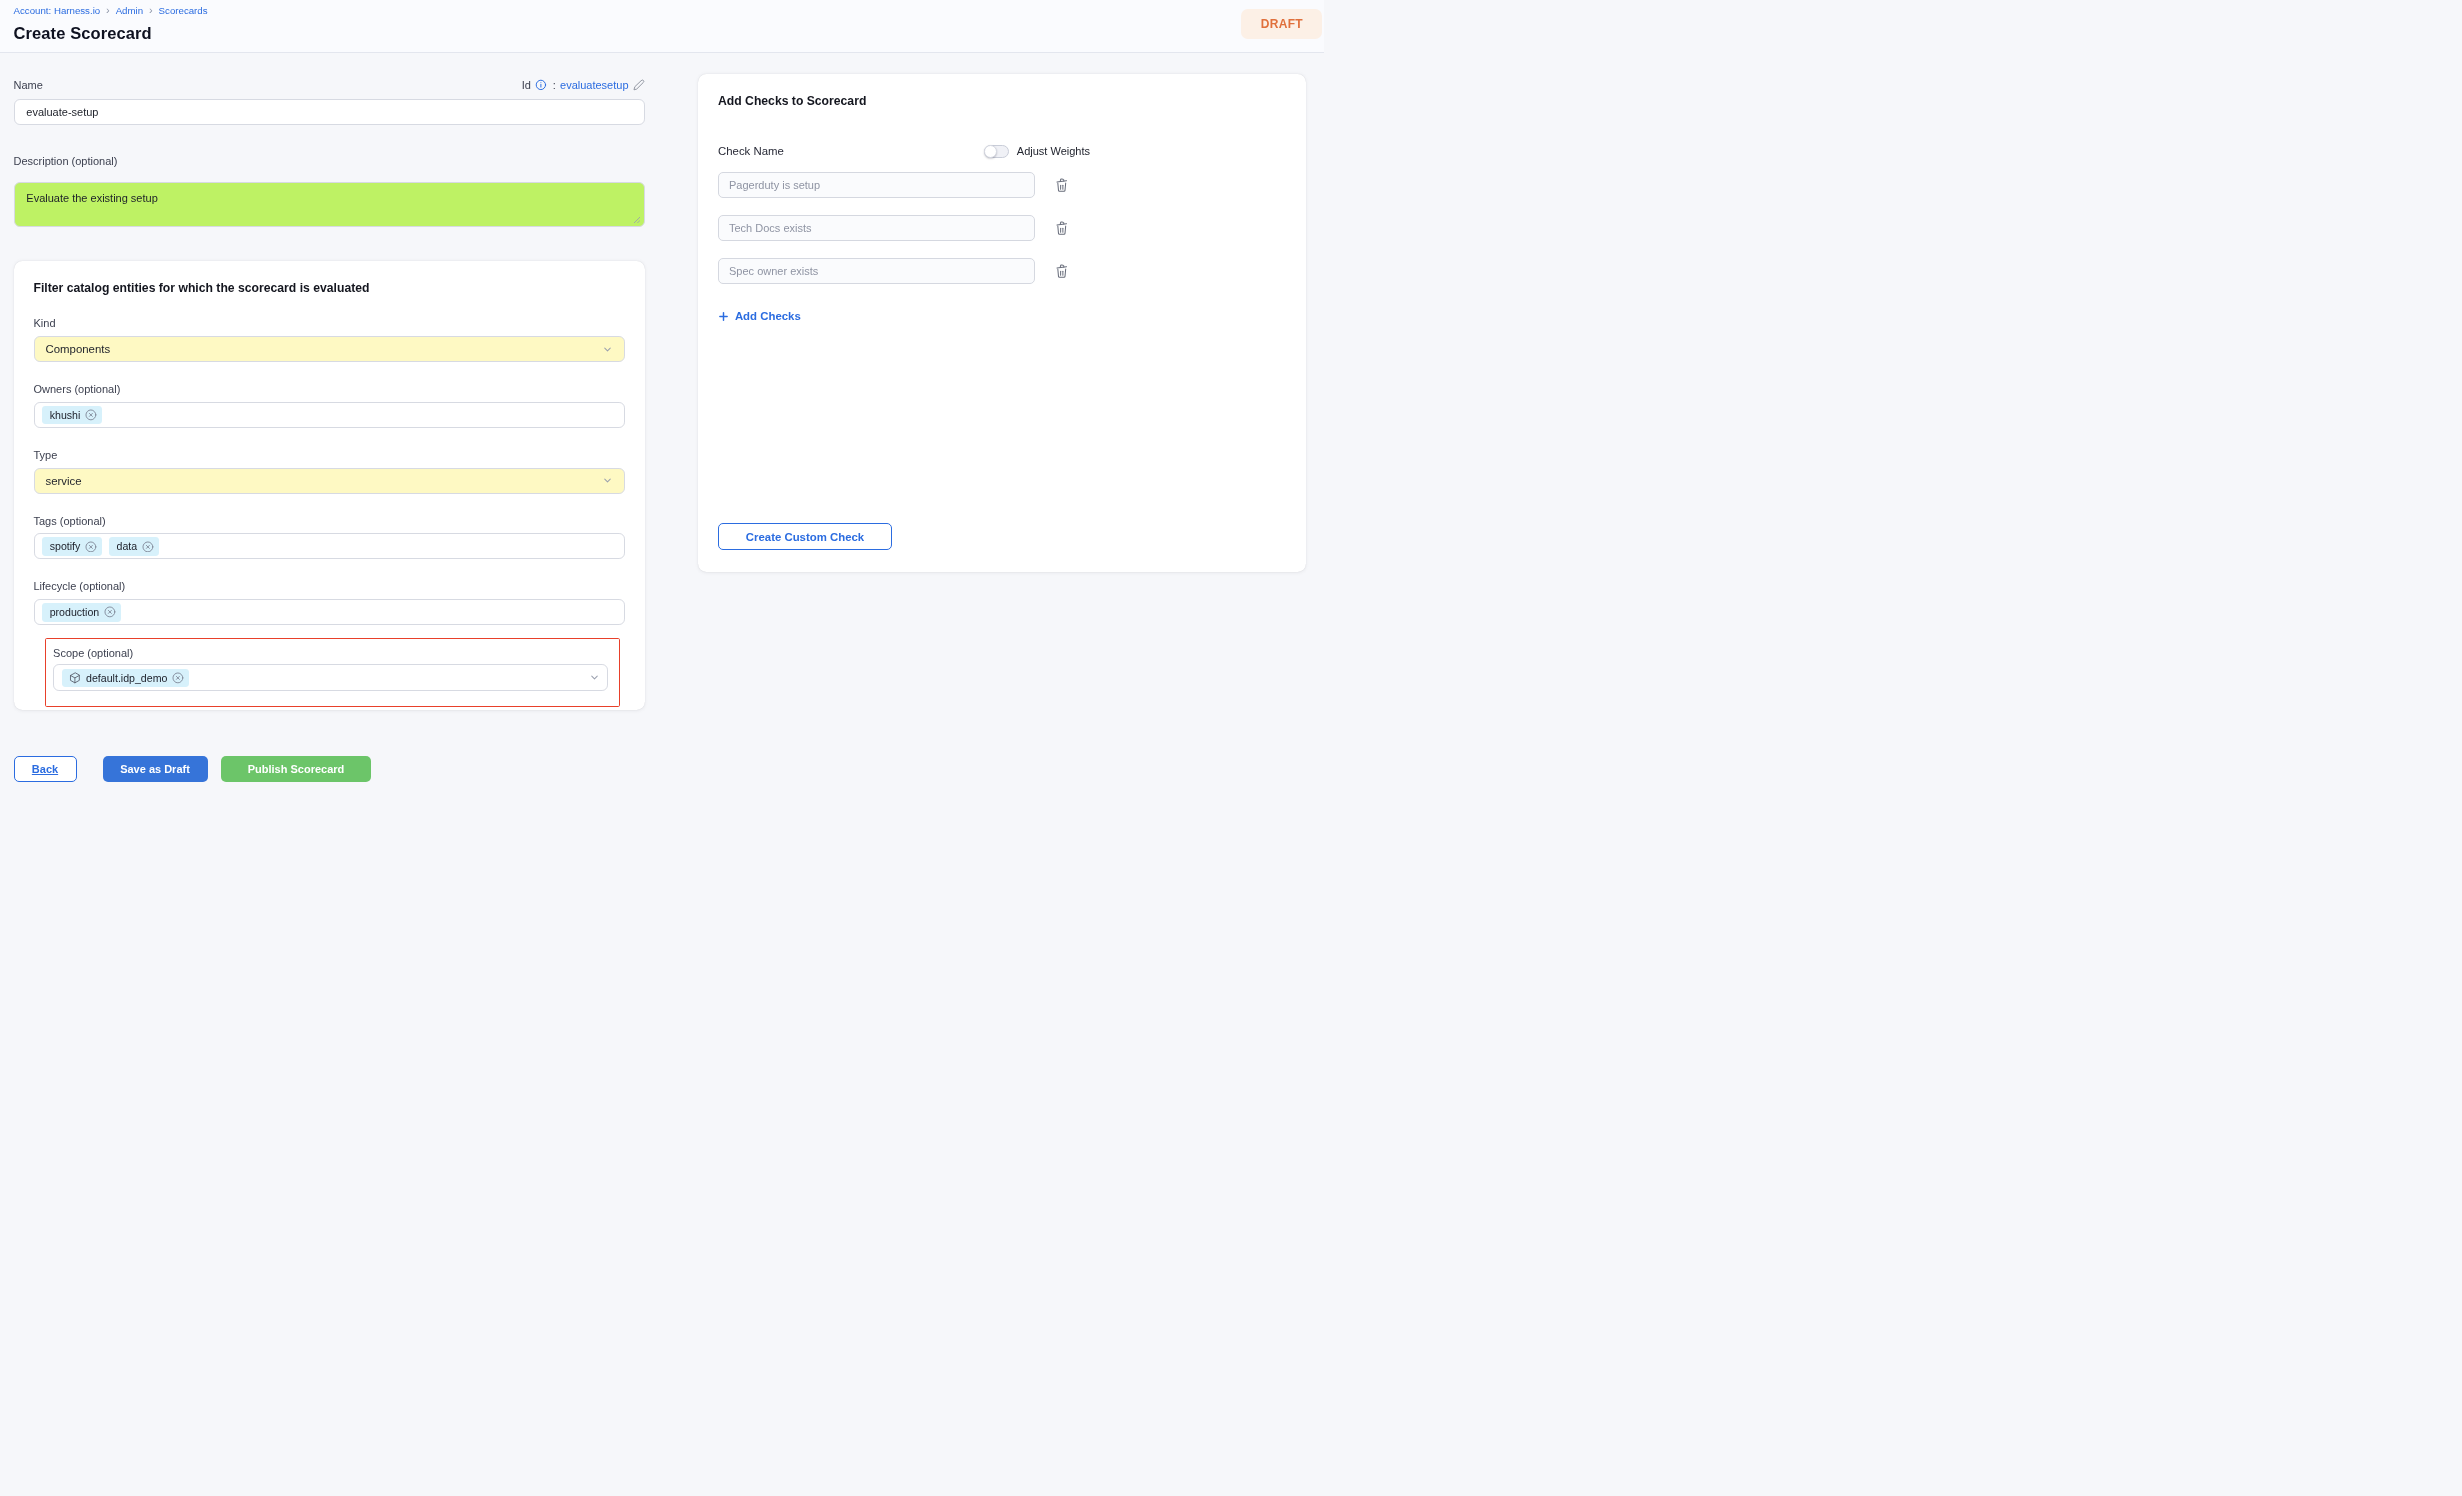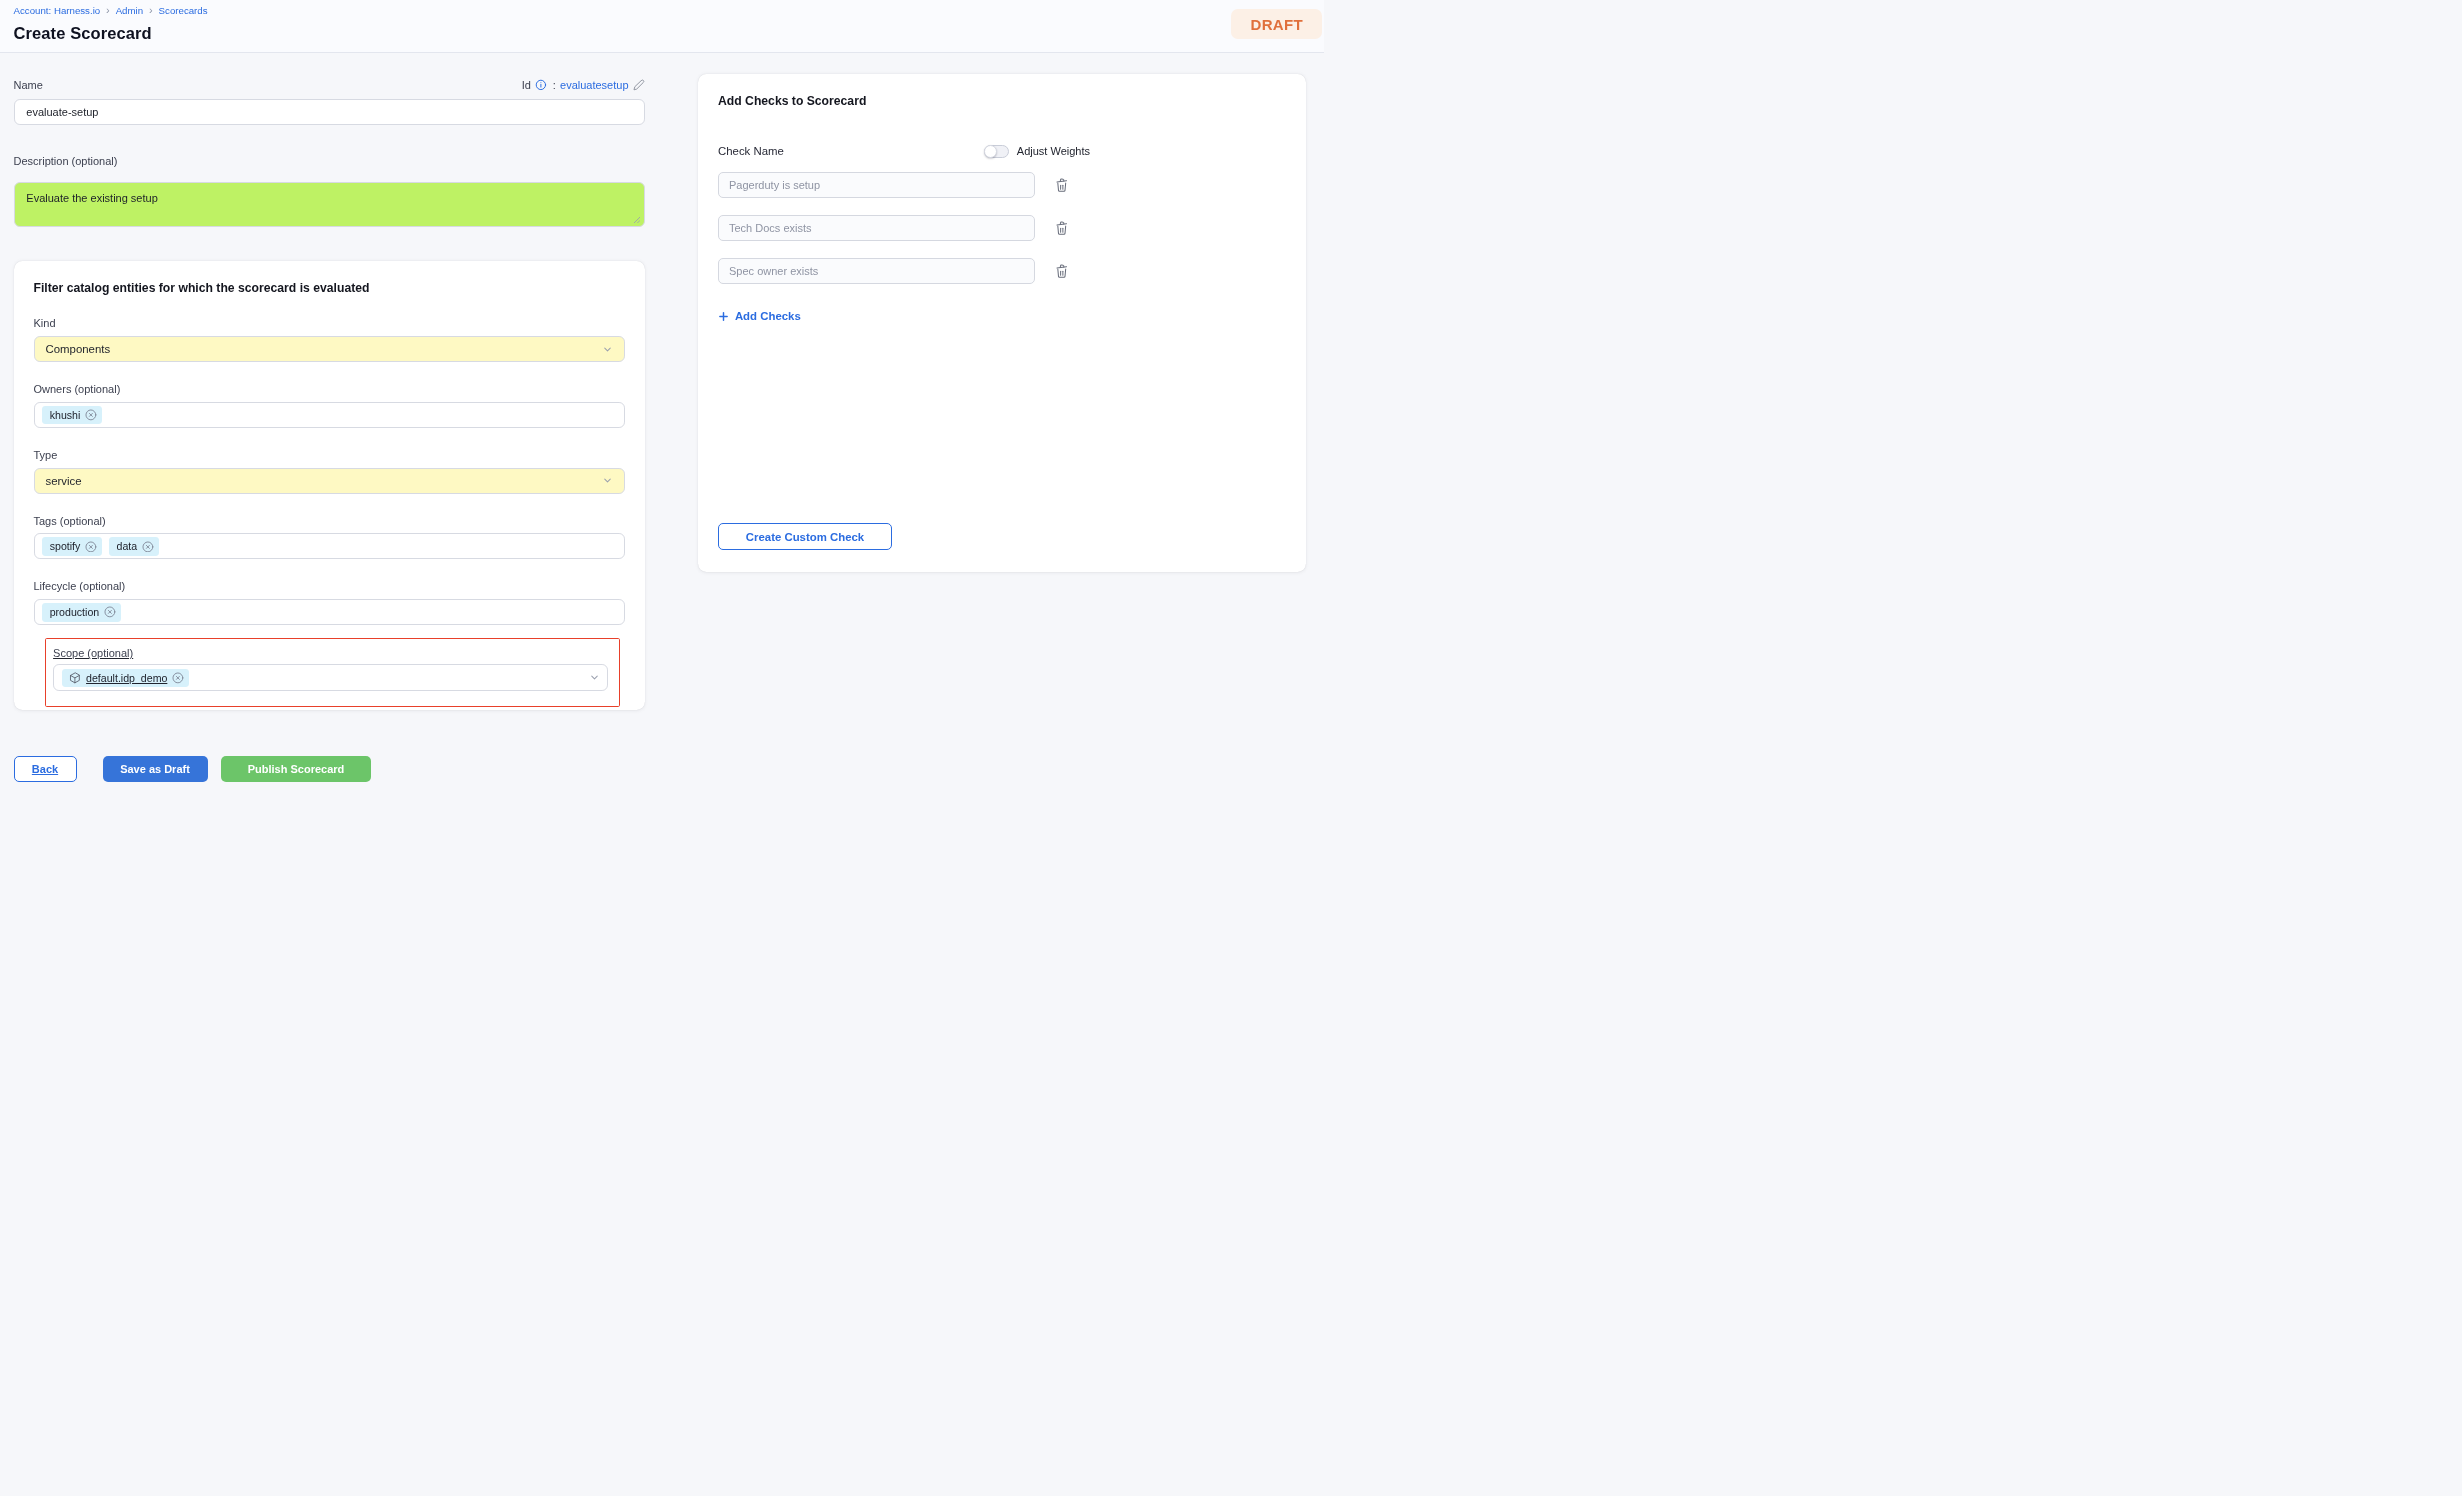--- a/index.html
+++ b/index.html
@@ -16,21 +16,21 @@
     position:relative; height:53px; background:#fafbfe;
     border-bottom:0.8px solid #e3e6ee; padding:4.2px 0 0 13.5px;
   }
   .breadcrumb { font-size:9.7px; display:flex; align-items:center; gap:5.9px; height:13.5px; }
   .breadcrumb a { color:var(--accent-blue); text-decoration:none; cursor:pointer; }
   .crumb-sep { color:#8e96a8; font-size:11px; line-height:9.3px; }
   .page-title { margin:5.9px 0 0 0; font-size:16.5px; font-weight:700; color:#0e1120; letter-spacing:0.1px; }
   .draft-badge {
     position:absolute; top:9.3px; right:1.7px; height:30px; min-width:72px;
     background:var(--draft-bg); color:var(--draft-text);
-    font-size:15px; font-weight:700; letter-spacing:0.3px;
+    font-size:12px; font-weight:700; letter-spacing:0.3px;
     border-radius:6.8px; display:flex; align-items:center; justify-content:center;
     padding:0 19.4px;
   }
   
   .left-col { position:absolute; left:13.5px; top:79px; width:631px; }
   .field-label { font-size:11px; color:#3d4150; display:block; }
   .name-row { display:flex; justify-content:space-between; align-items:center; height:12.7px; }
   .id-row { display:flex; align-items:center; gap:4.2px; font-size:11px; }
   .id-label { color:#3d4150; }
   .id-sep { color:#3d4150; margin-left:1.7px; }
@@ -76,21 +76,20 @@
   .chip {
     background:var(--chip-bg); border-radius:3.4px; height:18.6px;
     display:inline-flex; align-items:center; gap:5px; padding:0 5px 0 7.6px;
     font-size:10.6px; color:#1b1e28; white-space:nowrap;
   }
   .chip .remove { cursor:pointer; display:inline-flex; }
   .annotation-box {
     margin:12.7px 5px 0 11px;
     border:1.7px solid var(--annotation-red); border-radius:1.7px;
     padding:8.4px 11px 14.4px 7.6px;
-    text-decoration:underline;
   }
   .annotation-box .field-label { margin-bottom:5px; }
   .annotation-box .chip-input { height:27px; justify-content:space-between; }
   .chip-side { display:flex; align-items:center; gap:6.8px; }
 
   
   .actions { margin-top:46px; display:flex; align-items:center; }
   .btn {
     height:26px; border-radius:5px; font-family:"Liberation Sans", sans-serif;
     font-size:11px; font-weight:700; cursor:pointer; padding:0 15px;

